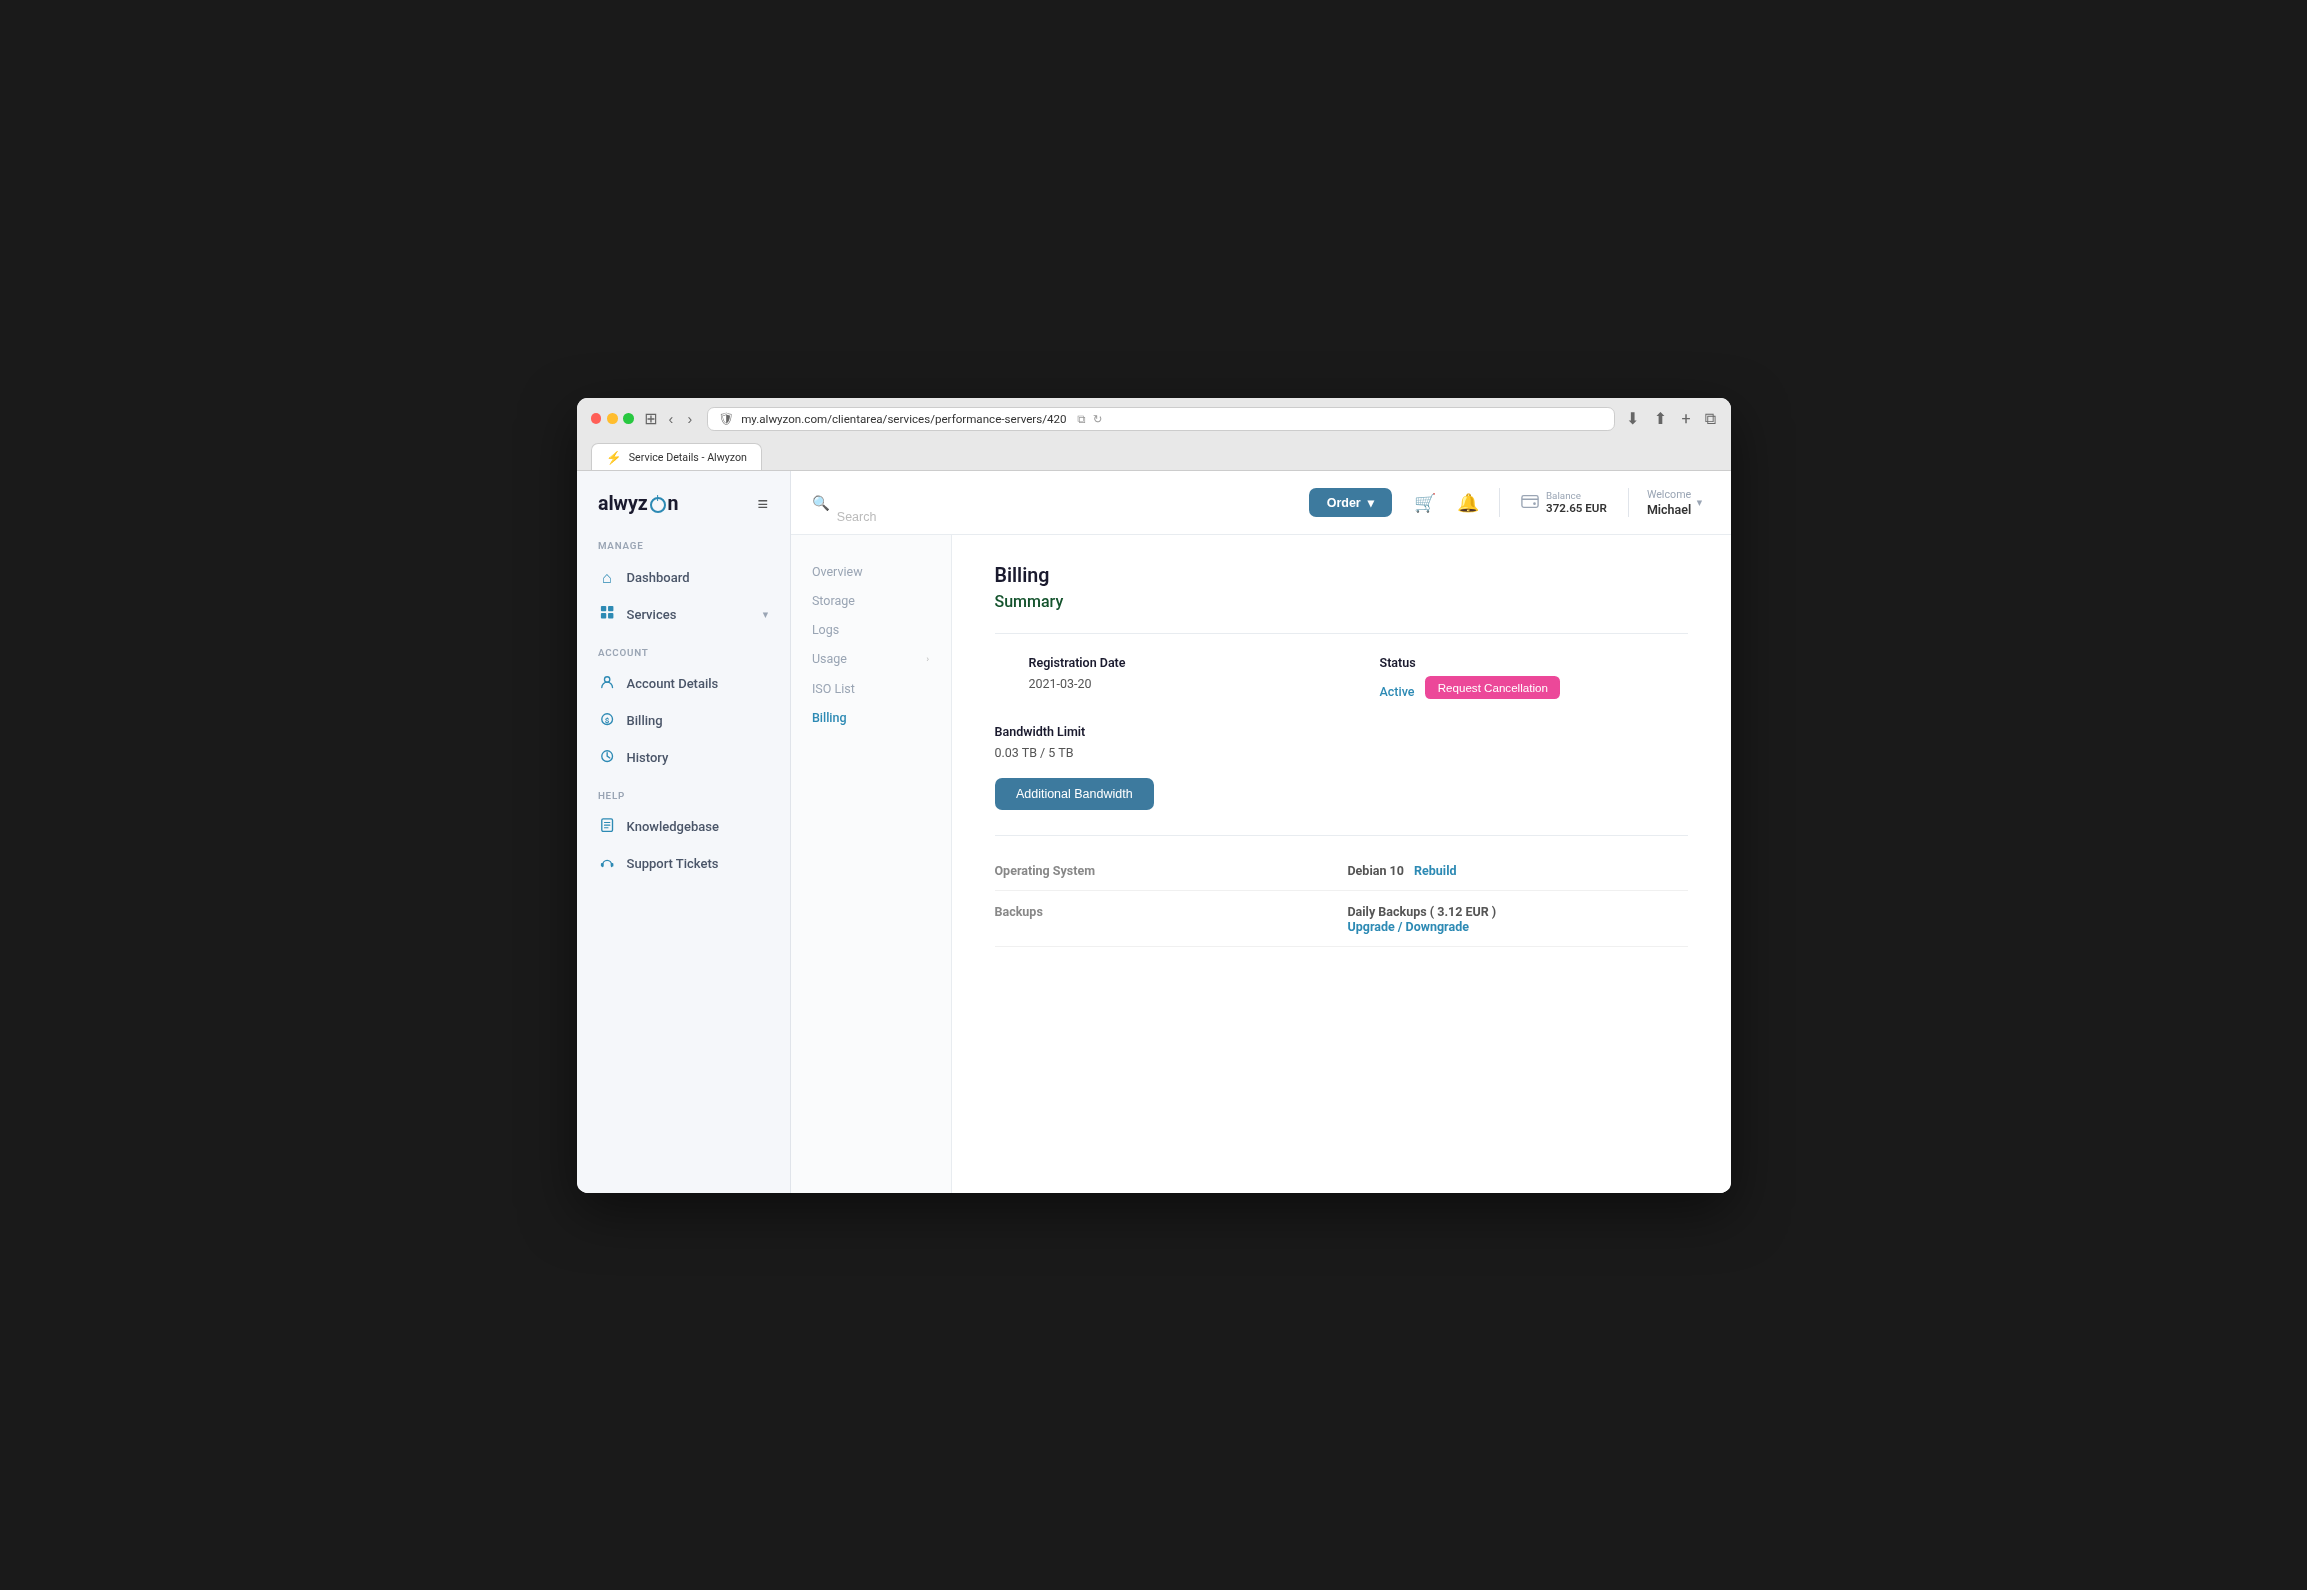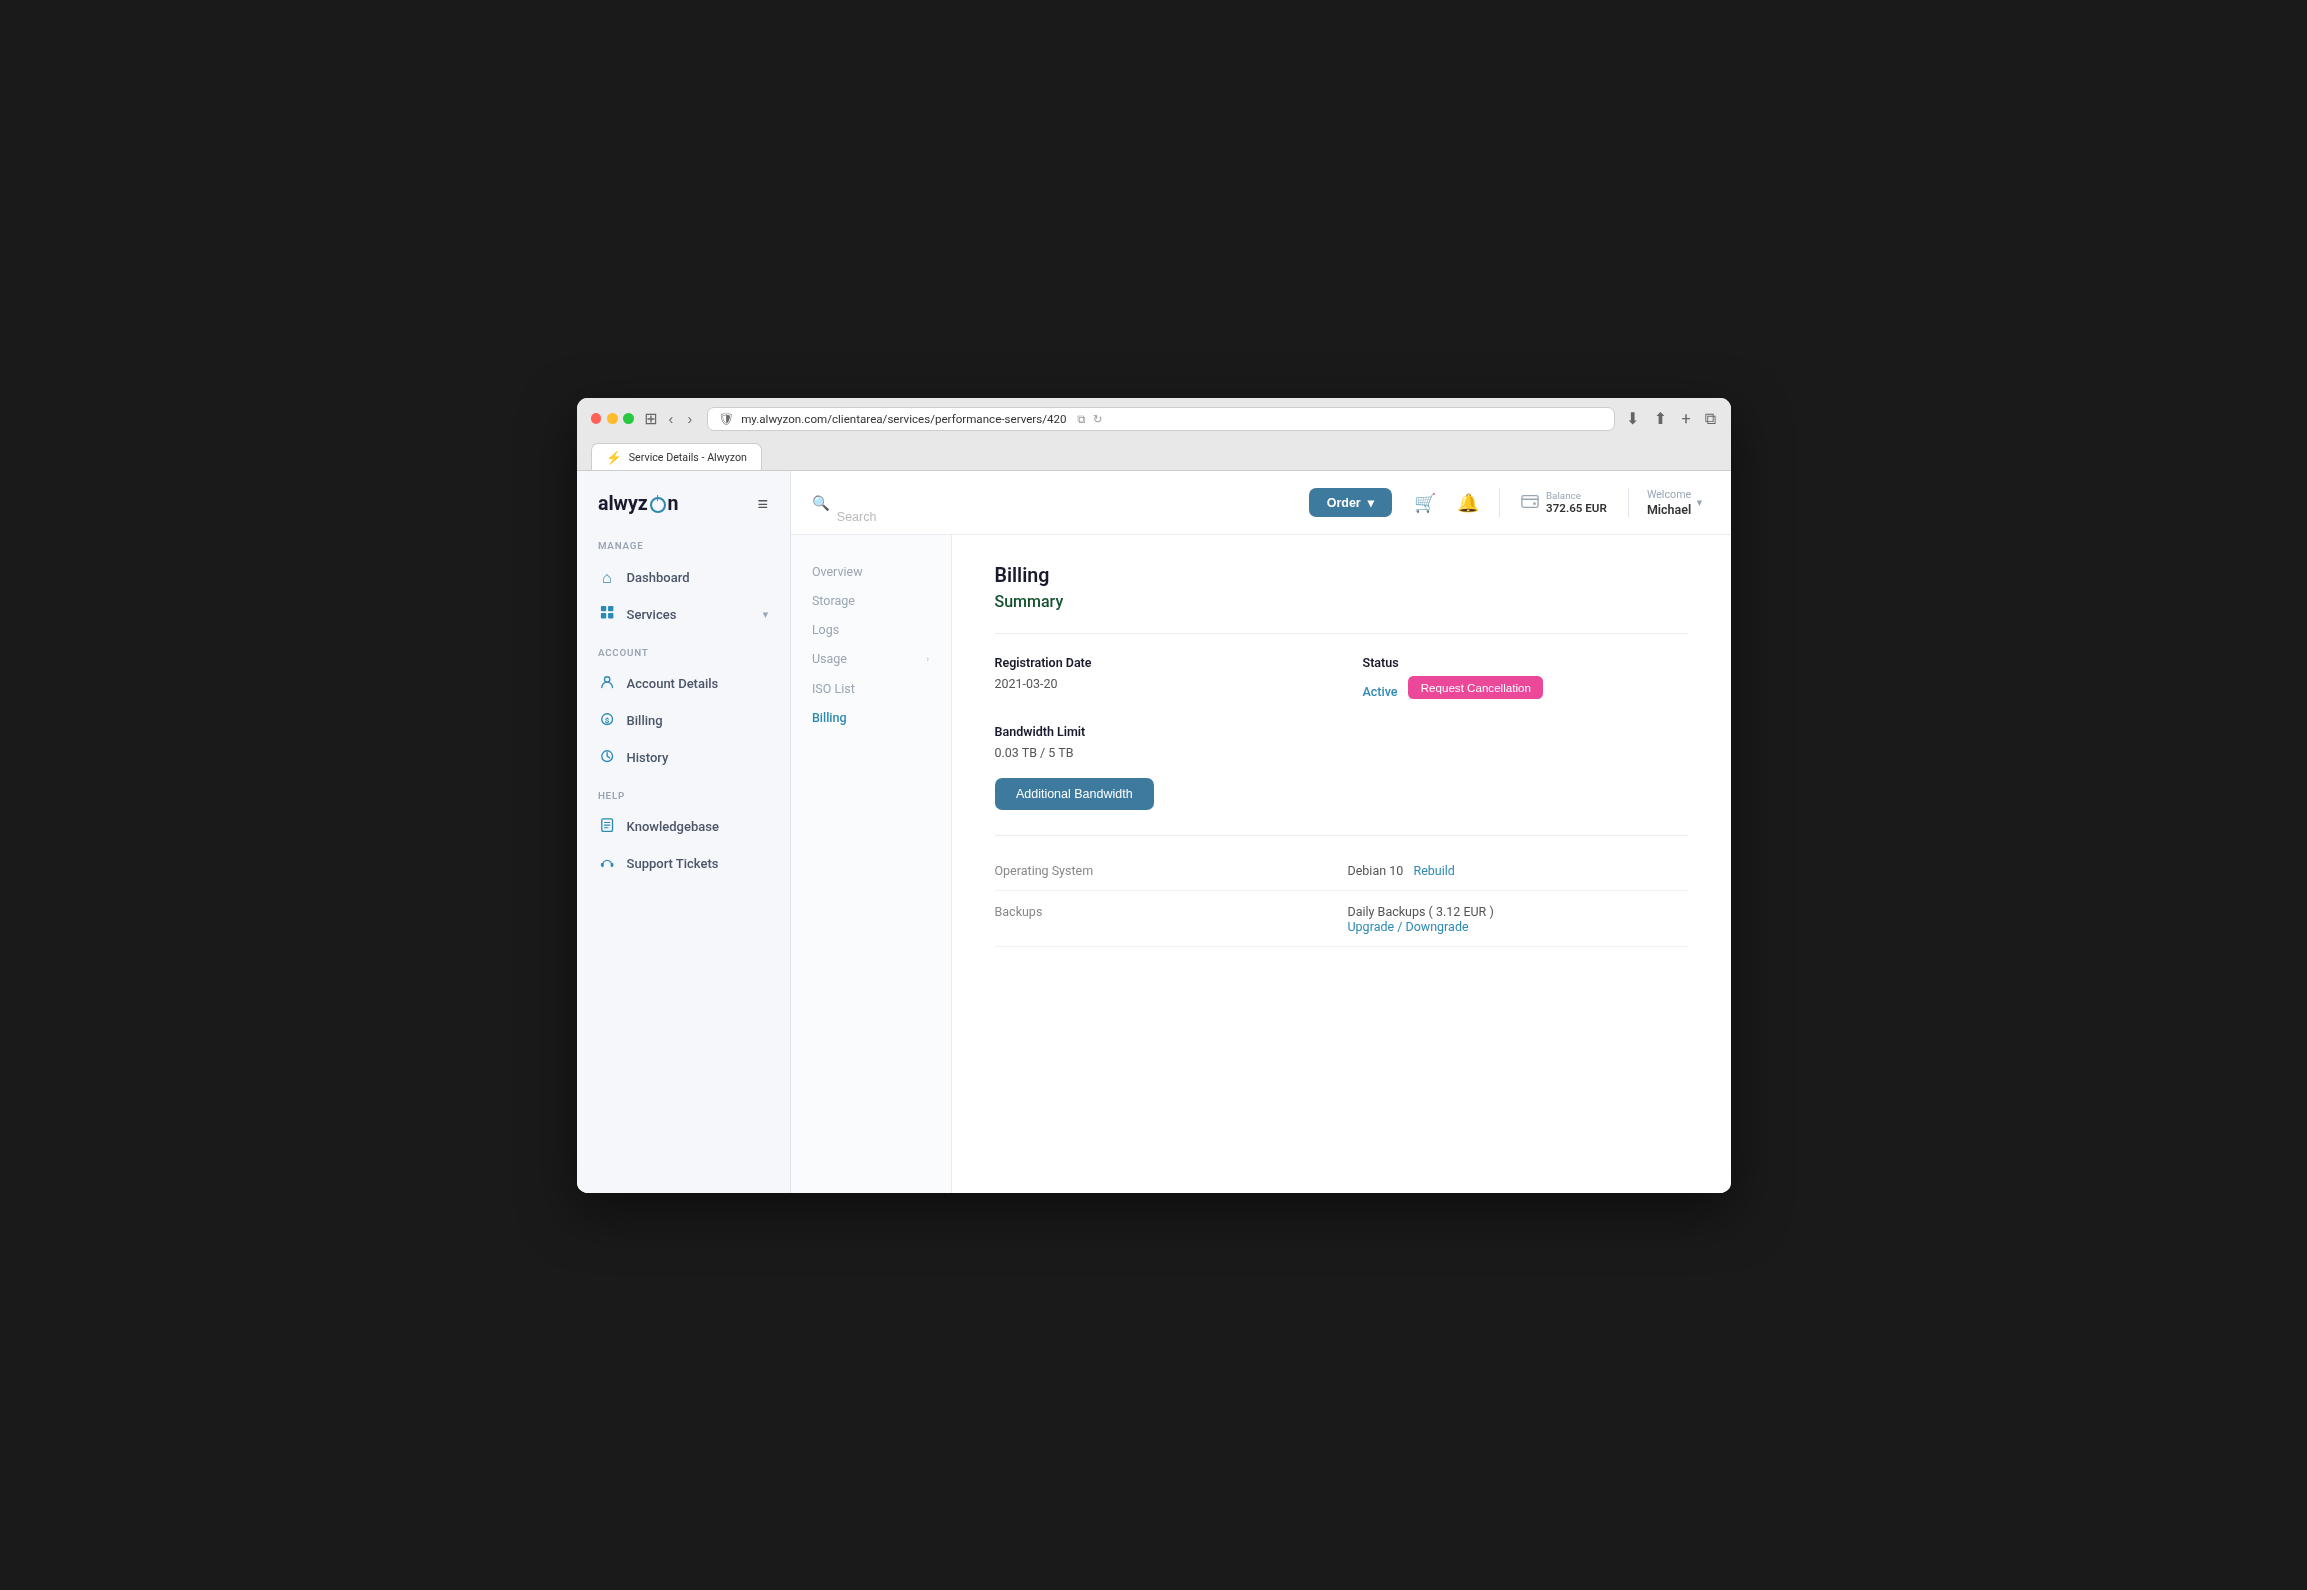--- a/index.html
+++ b/index.html
@@ -338,20 +338,21 @@
     .billing-divider {
       border: none;
       border-top: 0.9px solid #e8ecf0;
       margin: 21.4px 0;
     }
     .billing-grid {
       display: grid;
       grid-template-columns: 1fr 1fr;
       gap: 25px 43px;
       margin-bottom: 25px;
+      margin-left: 34px;
     }
     .billing-field-label {
       font-size: 12.5px;
       font-weight: 600;
       color: #1a1a2e;
       margin-bottom: 5.4px;
     }
     .billing-field-value {
       font-size: 12.5px;
       color: #555;
@@ -393,20 +394,21 @@
     .os-section {
       border-top: 0.9px solid #e8ecf0;
       padding-top: 14.3px;
     }
     .os-row, .backup-row {
       display: grid;
       grid-template-columns: 1fr 1fr;
       gap: 13px;
       padding: 12.5px 0;
       border-bottom: 0.9px solid #f0f0f0;
+      font-weight: bold;
     }
     .os-label, .backup-label {
       font-size: 12.5px;
       color: #888;
     }
     .os-value, .backup-value {
       font-size: 12.5px;
       color: #555;
     }
     .link-text {

